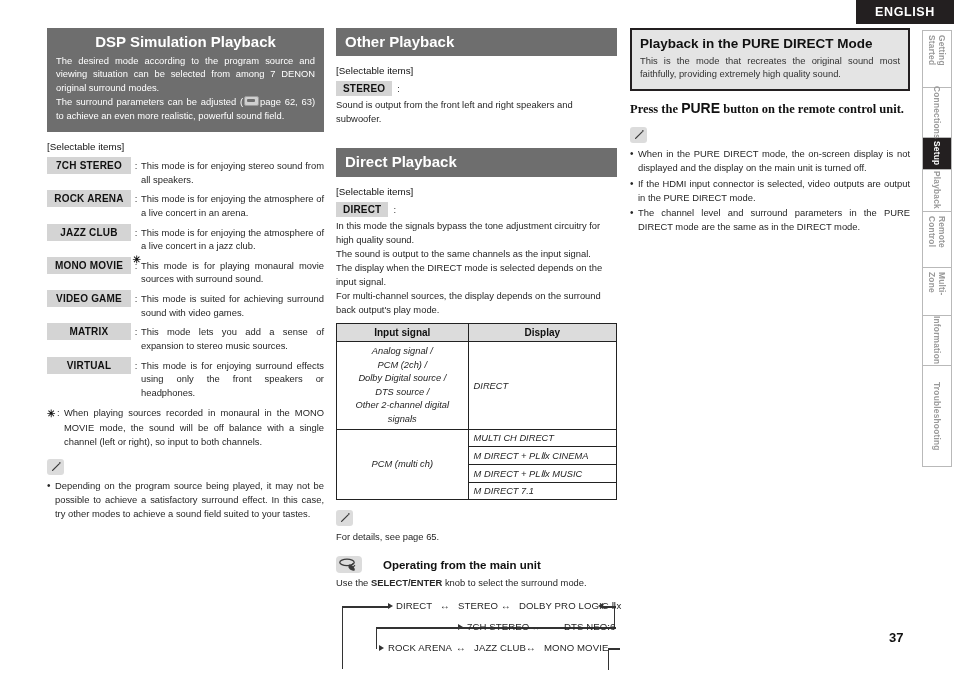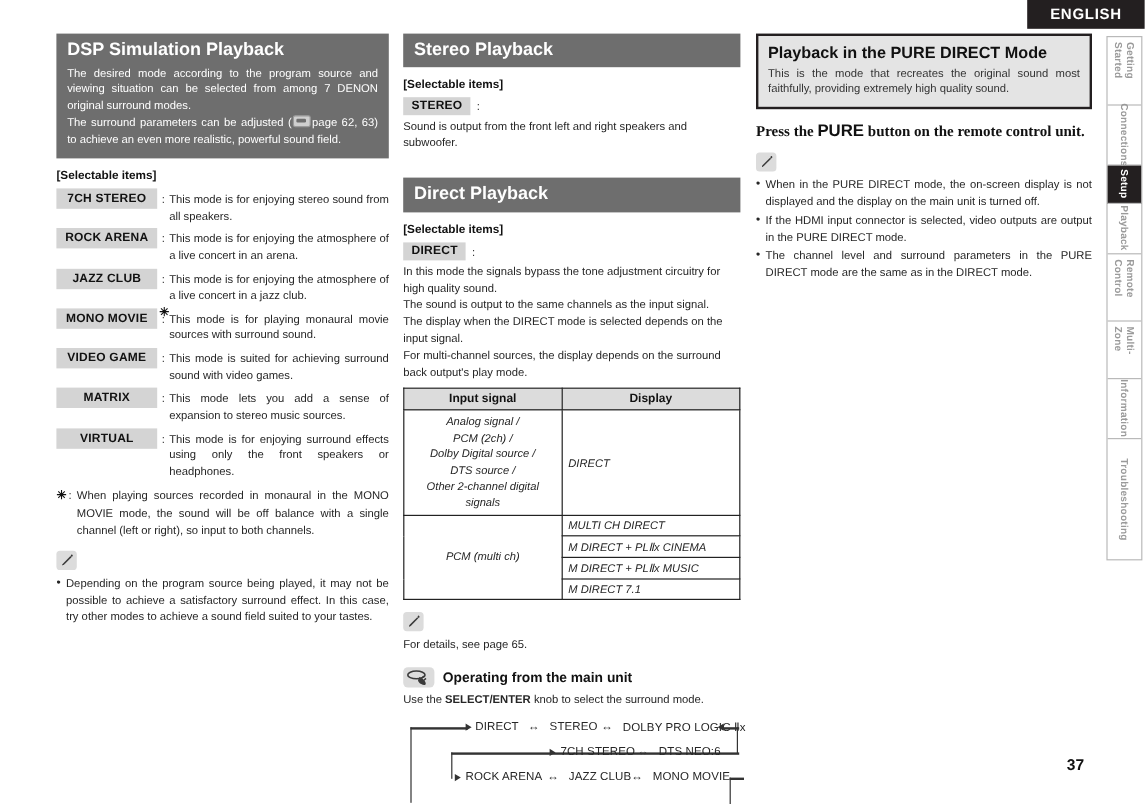--- a/index.html
+++ b/index.html
@@ -43,21 +43,21 @@
   
   .bar{
     background:#6e6e6e; color:#fff;
     font-size:15px; font-weight:bold;
     padding:5px 9px 6px 9px;
     line-height:1.15;
   }
   .bar-gray-block{
     background:#6e6e6e; color:#fff; padding:4px 9px 9px 9px;
   }
-  .bar-gray-block .title{font-size:15px;font-weight:bold;line-height:1.3;margin-bottom:2px;}
+  .bar-gray-block .title{font-size:15px;font-weight:bold;line-height:1.3;margin-bottom:2px;text-align:center;}
   .bar-gray-block .body{font-size:9.4px;line-height:1.48;text-align:justify;}
   .ref-icon{
     display:inline-block;width:13px;height:8px;vertical-align:-1px;
     background:#cfcfcf;border:1px solid #9a9a9a;border-radius:2px;
     position:relative;margin:0 1px;
   }
   .ref-icon:after{
     content:"";position:absolute;left:2px;top:2px;width:8px;height:3px;
     background:#6e6e6e;border-radius:1px;
   }
@@ -69,21 +69,21 @@
   .framed .title{font-size:13.5px;font-weight:bold;color:#111;line-height:1.3;}
   .framed .body{font-size:9.4px;line-height:1.48;color:#333;text-align:justify;margin-top:1px;}
   .press-line{
     font-family:"Liberation Serif", serif;
     font-size:12.5px;font-weight:bold;color:#111;
     margin-top:9px;
   }
   .press-line .big{font-family:"Liberation Sans",sans-serif;font-size:14px;font-weight:bold;}
 
   
-  .sel-head{font-size:9.8px;font-weight:bold;margin:9px 0 5px 0;color:#111;}
+  .sel-head{font-size:9.8px;font-weight:normal;margin:9px 0 5px 0;color:#111;}
   p.t{font-size:9.4px;line-height:1.5;margin:0;color:#262626;}
 
   
   .item-row{display:flex;align-items:flex-start;margin-bottom:4px;}
   .chip{
     background:#d4d4d4;color:#111;
     font-size:10px;font-weight:bold;
     width:84px;box-sizing:border-box;
     text-align:center;padding:3px 0 3px 0;
     flex:0 0 84px; letter-spacing:.2px;
@@ -125,21 +125,21 @@
   }
   
   table.tbl{border-collapse:collapse;width:100%;margin-top:6px;font-size:9.3px;}
   table.tbl th{
     border:1px solid #222;background:#dcdcdc;color:#111;
     font-weight:bold;font-size:10px;padding:3px 2px;text-align:center;
   }
   table.tbl td{border:1px solid #222;padding:3px 5px;color:#262626;vertical-align:middle;font-style:italic;}
   td.c{text-align:center;line-height:1.45;}
   
-  .mu-head{display:flex;align-items:center;gap:7px;margin-top:12px;}
+  .mu-head{display:flex;align-items:center;gap:21px;margin-top:12px;}
   .mu-icon{
     width:26px;height:17px;background:#dcdcdc;border-radius:4px;
     display:flex;align-items:center;justify-content:center;
   }
   .mu-title{font-size:11.5px;font-weight:bold;color:#111;}
   .mu-sub{font-size:9.4px;margin-top:4px;color:#262626;}
   
   .flow{position:relative;margin-top:9px;height:84px;font-size:9.6px;color:#262626;}
   .flow .lbl{position:absolute;white-space:nowrap;letter-spacing:.1px;}
   .flow .ln{position:absolute;background:#333;}
@@ -266,21 +266,21 @@
     </svg>
   </div>
 
   <ul class="bul">
     <li>Depending on the program source being played, it may not be possible to achieve a satisfactory surround effect. In this case, try other modes to achieve a sound field suited to your tastes.</li>
   </ul>
 </div>
 
 <div class="col col-2">
 
-  <div class="bar">Stereo Playback</div>
+  <div class="bar">Other Playback</div>
 
   <div class="sel-head">[Selectable items]</div>
   <div class="inline-row">
     <span class="chip-inline">STEREO</span>
     <span class="colon2">:</span>
   </div>
   <p class="t">Sound is output from the front left and right speakers and subwoofer.</p>
 
   <div class="bar" style="margin-top:22px">Direct Playback</div>
 
@@ -359,21 +359,21 @@
     <div class="lbl" style="left:183px; top:3px;">DOLBY PRO LOGIC Ⅱx</div>
     <div class="arrowL" style="left:262px; top:6px;"></div>
     <div class="ln" style="left:266px; top:9px;  width:14px; height:1.4px;"></div>
     <div class="ln" style="left:278px; top:9px;  width:1.4px; height:22px;"></div>
 
     <div class="ln" style="left:40px; top:30px; width:240px; height:1.4px;"></div>
     <div class="ln" style="left:40px; top:30px; width:1.4px; height:22px;"></div>
     <div class="arrowR" style="left:122px; top:27px;"></div>
     <div class="lbl" style="left:131px; top:24px;">7CH STEREO</div>
     <div class="dbl" style="left:195px; top:24px;">↔</div>
-    <div class="lbl" style="left:213px; top:24px;">DTS NEO:6</div>
+    <div class="lbl" style="left:228px; top:24px;">DTS NEO:6</div>
     <div class="ln" style="left:122px; top:30px; width:1px; height:0px;"></div>
 
     <div class="arrowR" style="left:43px; top:48px;"></div>
     <div class="lbl" style="left:52px; top:45px;">ROCK ARENA</div>
     <div class="dbl" style="left:120px; top:45px;">↔</div>
     <div class="lbl" style="left:138px; top:45px;">JAZZ CLUB</div>
     <div class="dbl" style="left:190px; top:45px;">↔</div>
     <div class="lbl" style="left:208px; top:45px;">MONO MOVIE</div>
     <div class="ln" style="left:272px; top:51px; width:12px; height:1.4px;"></div>
     <div class="ln" style="left:272px; top:51px; width:1.4px; height:22px;"></div>

